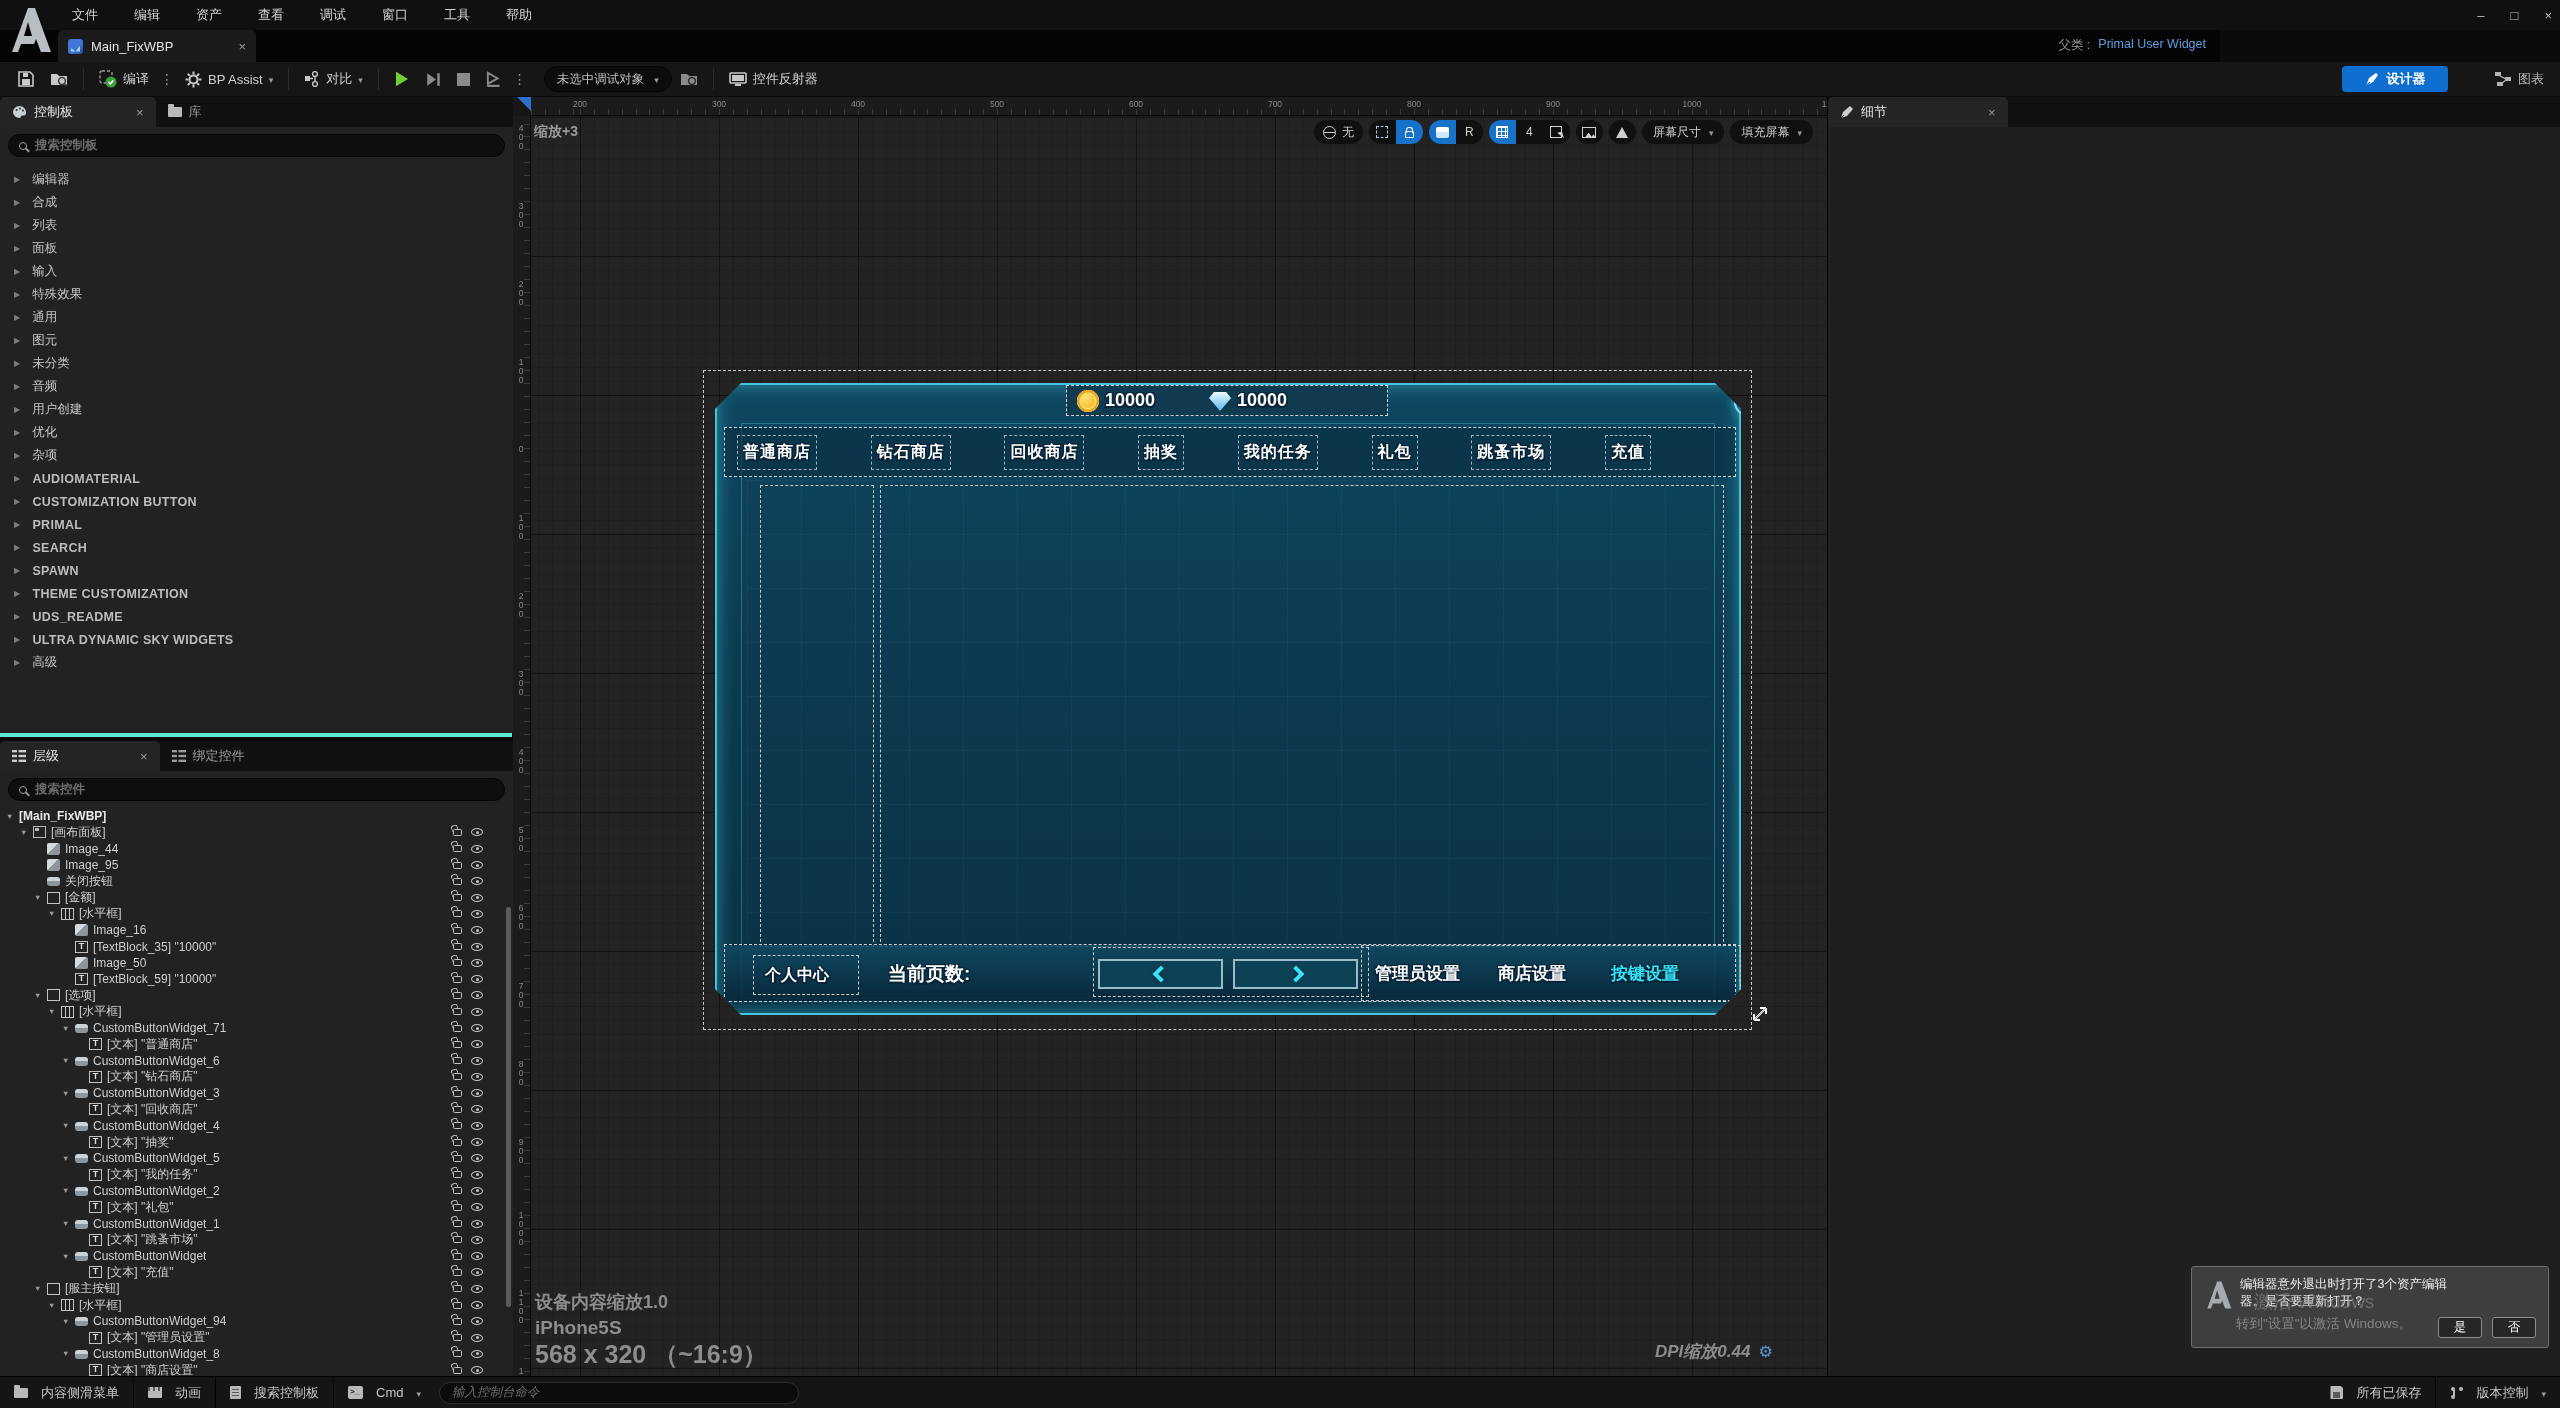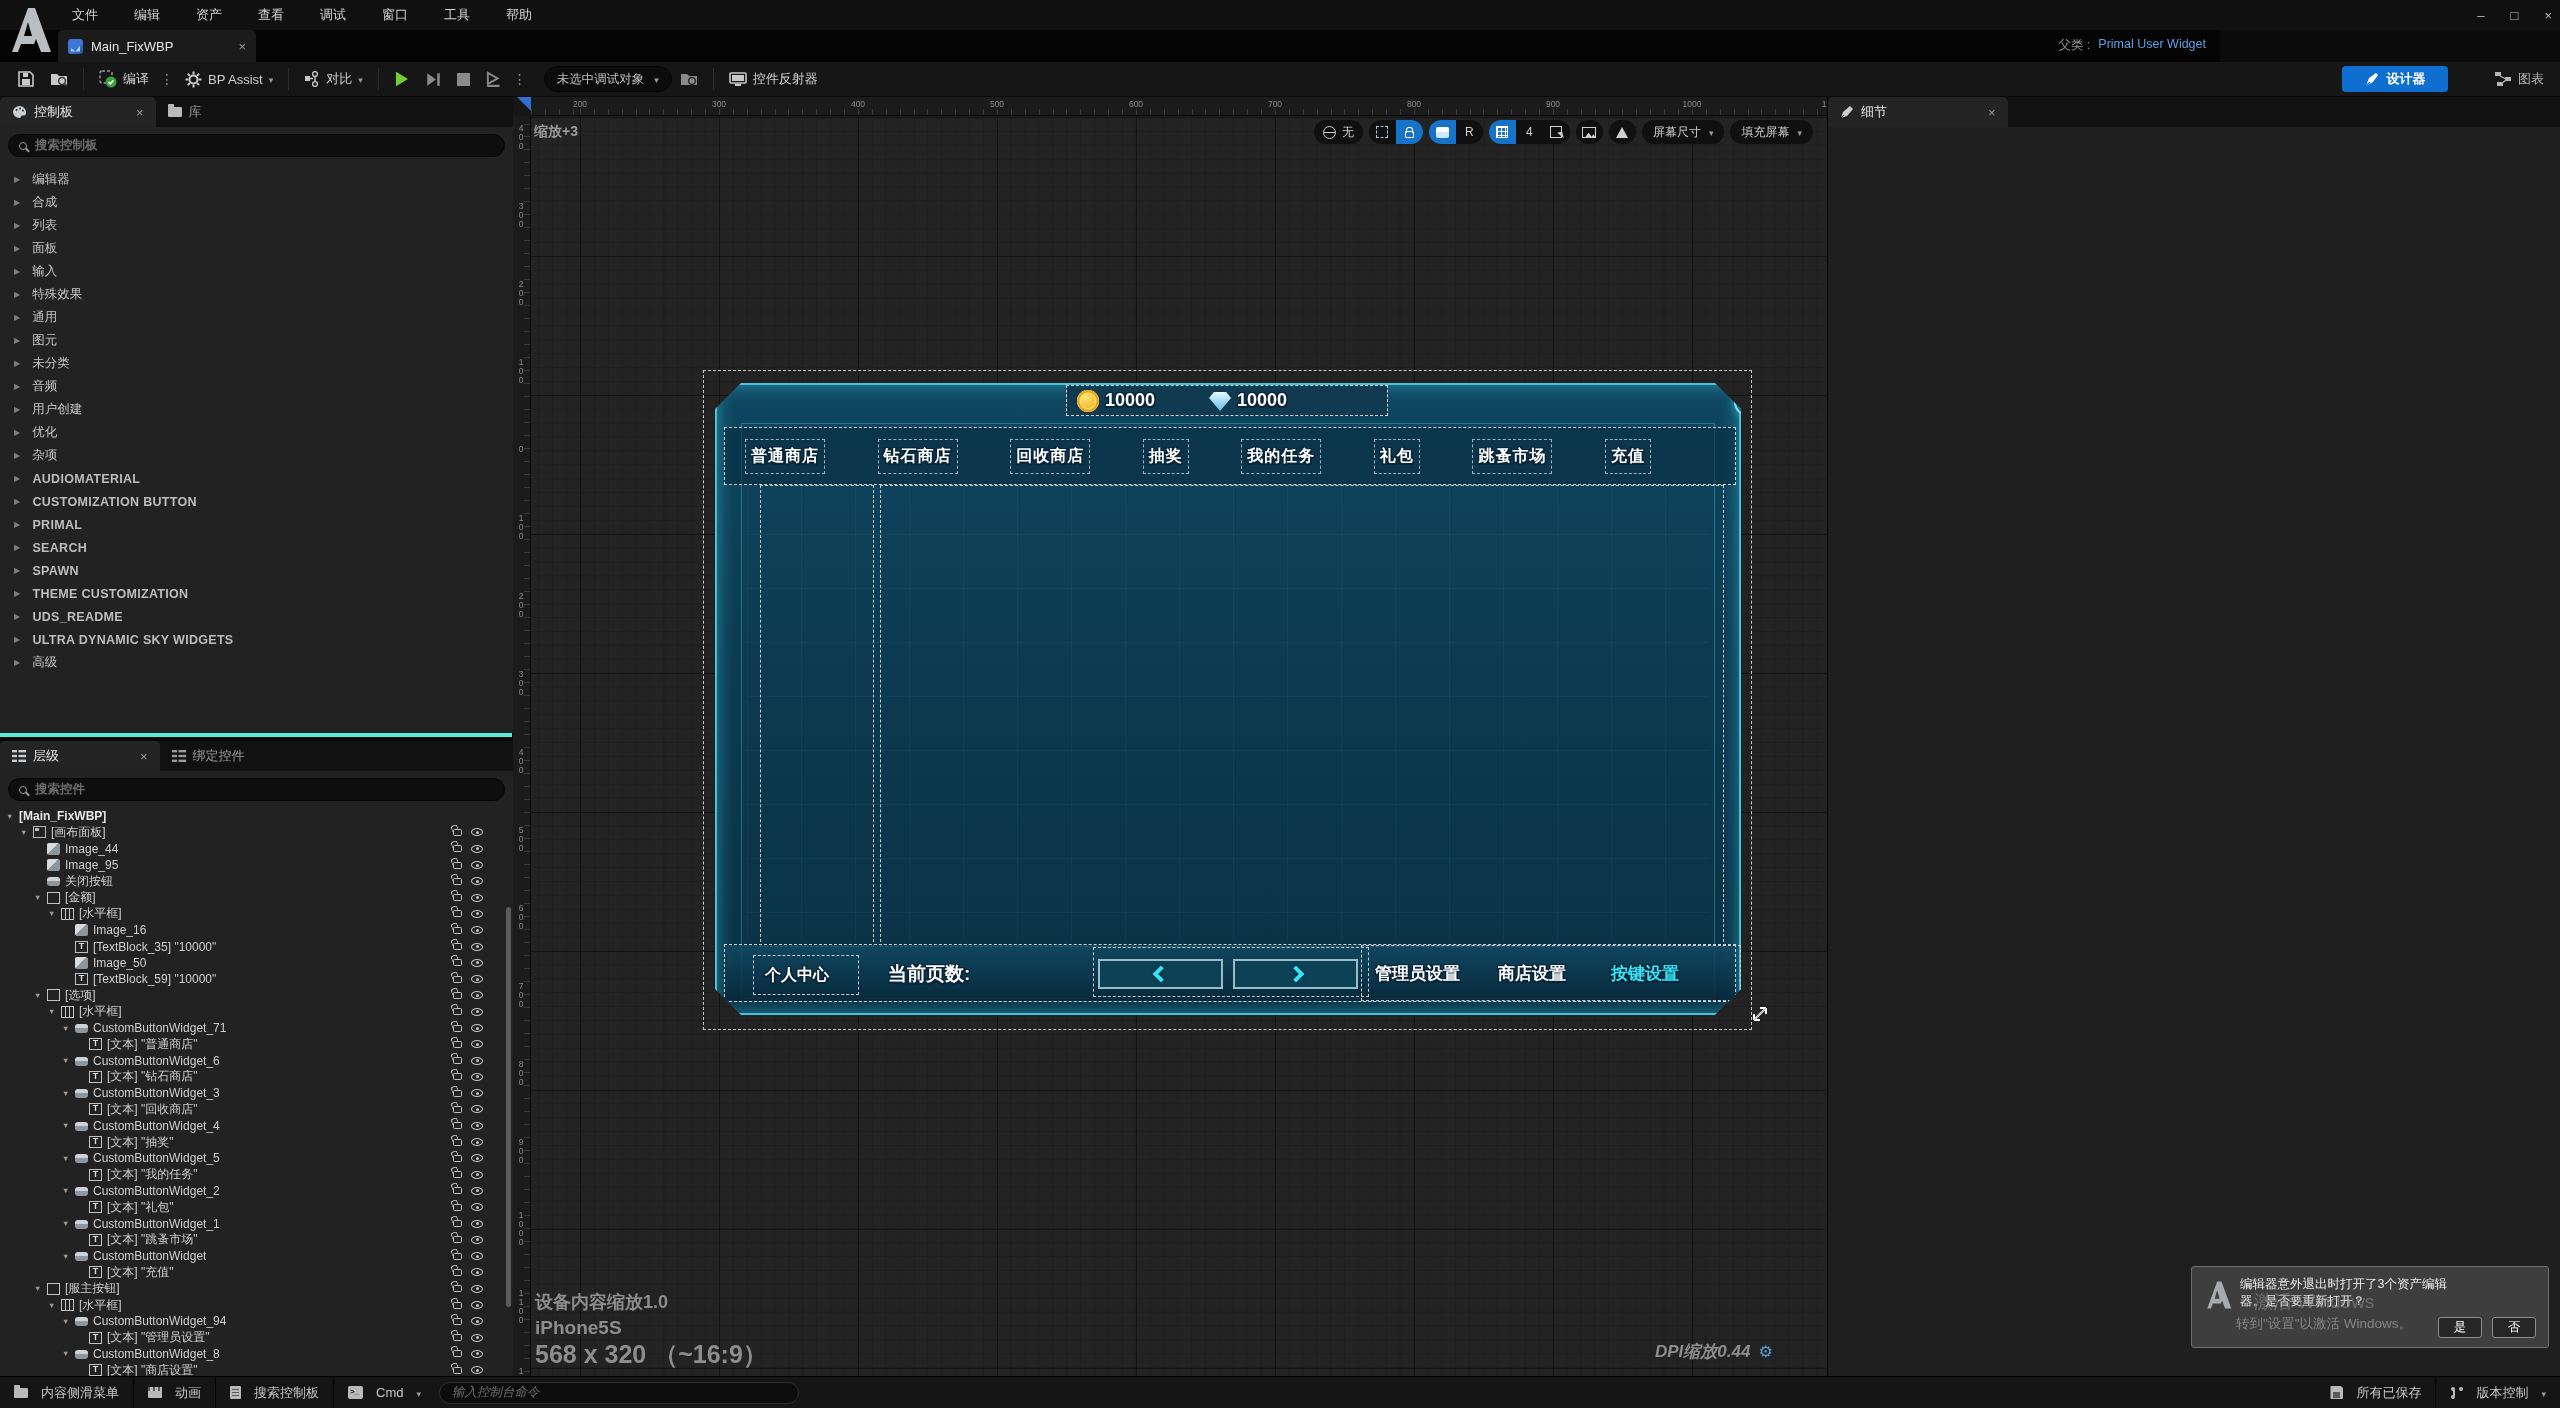--- a/index.html
+++ b/index.html
@@ -110,22 +110,22 @@
   .dpilabel{position:absolute;left:1142px;top:1243px;color:#8d8d8d;font-weight:bold;font-size:17px;display:flex;align-items:center;gap:8px;font-style:italic;}
   .i-gearblue{color:#5a9bd4;font-size:16px;font-weight:normal;}
   
   .sel{position:absolute;border:1px dashed #c9c9c9;pointer-events:none;}
   .gwidget{position:absolute;left:202px;top:286px;width:1026px;height:632px;
     background:linear-gradient(180deg,#0f4760 0%,#0c3a50 45%,#0a3244 100%);
     border:2px solid #46c3da;border-radius:6px;
     clip-path:polygon(26px 0,calc(100% - 26px) 0,100% 26px,100% calc(100% - 26px),calc(100% - 26px) 100%,26px 100%,0 calc(100% - 26px),0 26px);
     box-shadow:0 0 18px rgba(64,205,235,.55) inset,0 0 14px rgba(64,205,235,.45);}
   .gw-inner{position:absolute;left:24px;right:24px;top:38px;bottom:14px;border:1px solid rgba(92,205,230,.35);}
-  .gw-tabs{position:absolute;left:7px;top:42px;width:1012px;height:58px;border:1px dashed #cdd3d6;
-    background:rgba(7,42,60,.55);display:flex;align-items:center;justify-content:space-between;padding:0 84px 0 20px;}
+  .gw-tabs{position:absolute;left:7px;top:42px;width:1012px;height:50px;border:1px dashed #cdd3d6;
+    background:rgba(7,42,60,.55);display:flex;align-items:center;justify-content:space-between;padding:0 84px 0 12px;}
   .gw-tab{color:#fff;font-size:16px;font-weight:bold;letter-spacing:1px;
     text-shadow:1.5px 1.5px 0 #0a2438,-1.5px 1.5px 0 #0a2438,1.5px -1.5px 0 #0a2438,-1.5px -1.5px 0 #0a2438;
     border:1px dashed rgba(205,211,214,.8);padding:6px 5px;}
   .gw-content-grid{position:absolute;left:30px;right:30px;top:95px;bottom:73px;
     background-image:linear-gradient(rgba(120,200,230,.05) 1px,transparent 1px),linear-gradient(90deg,rgba(120,200,230,.05) 1px,transparent 1px);
     background-size:54px 54px;}
   .gw-bottom{position:absolute;left:7px;top:559px;width:1012px;height:58px;border:1px dashed #cdd3d6;
     background:linear-gradient(180deg,rgba(16,74,100,.85),rgba(8,40,58,.9));}
   .gw-btext{position:absolute;color:#fff;font-weight:bold;
     text-shadow:1.5px 1.5px 0 #0a2438,-1.5px 1.5px 0 #0a2438,1.5px -1.5px 0 #0a2438,-1.5px -1.5px 0 #0a2438;}

